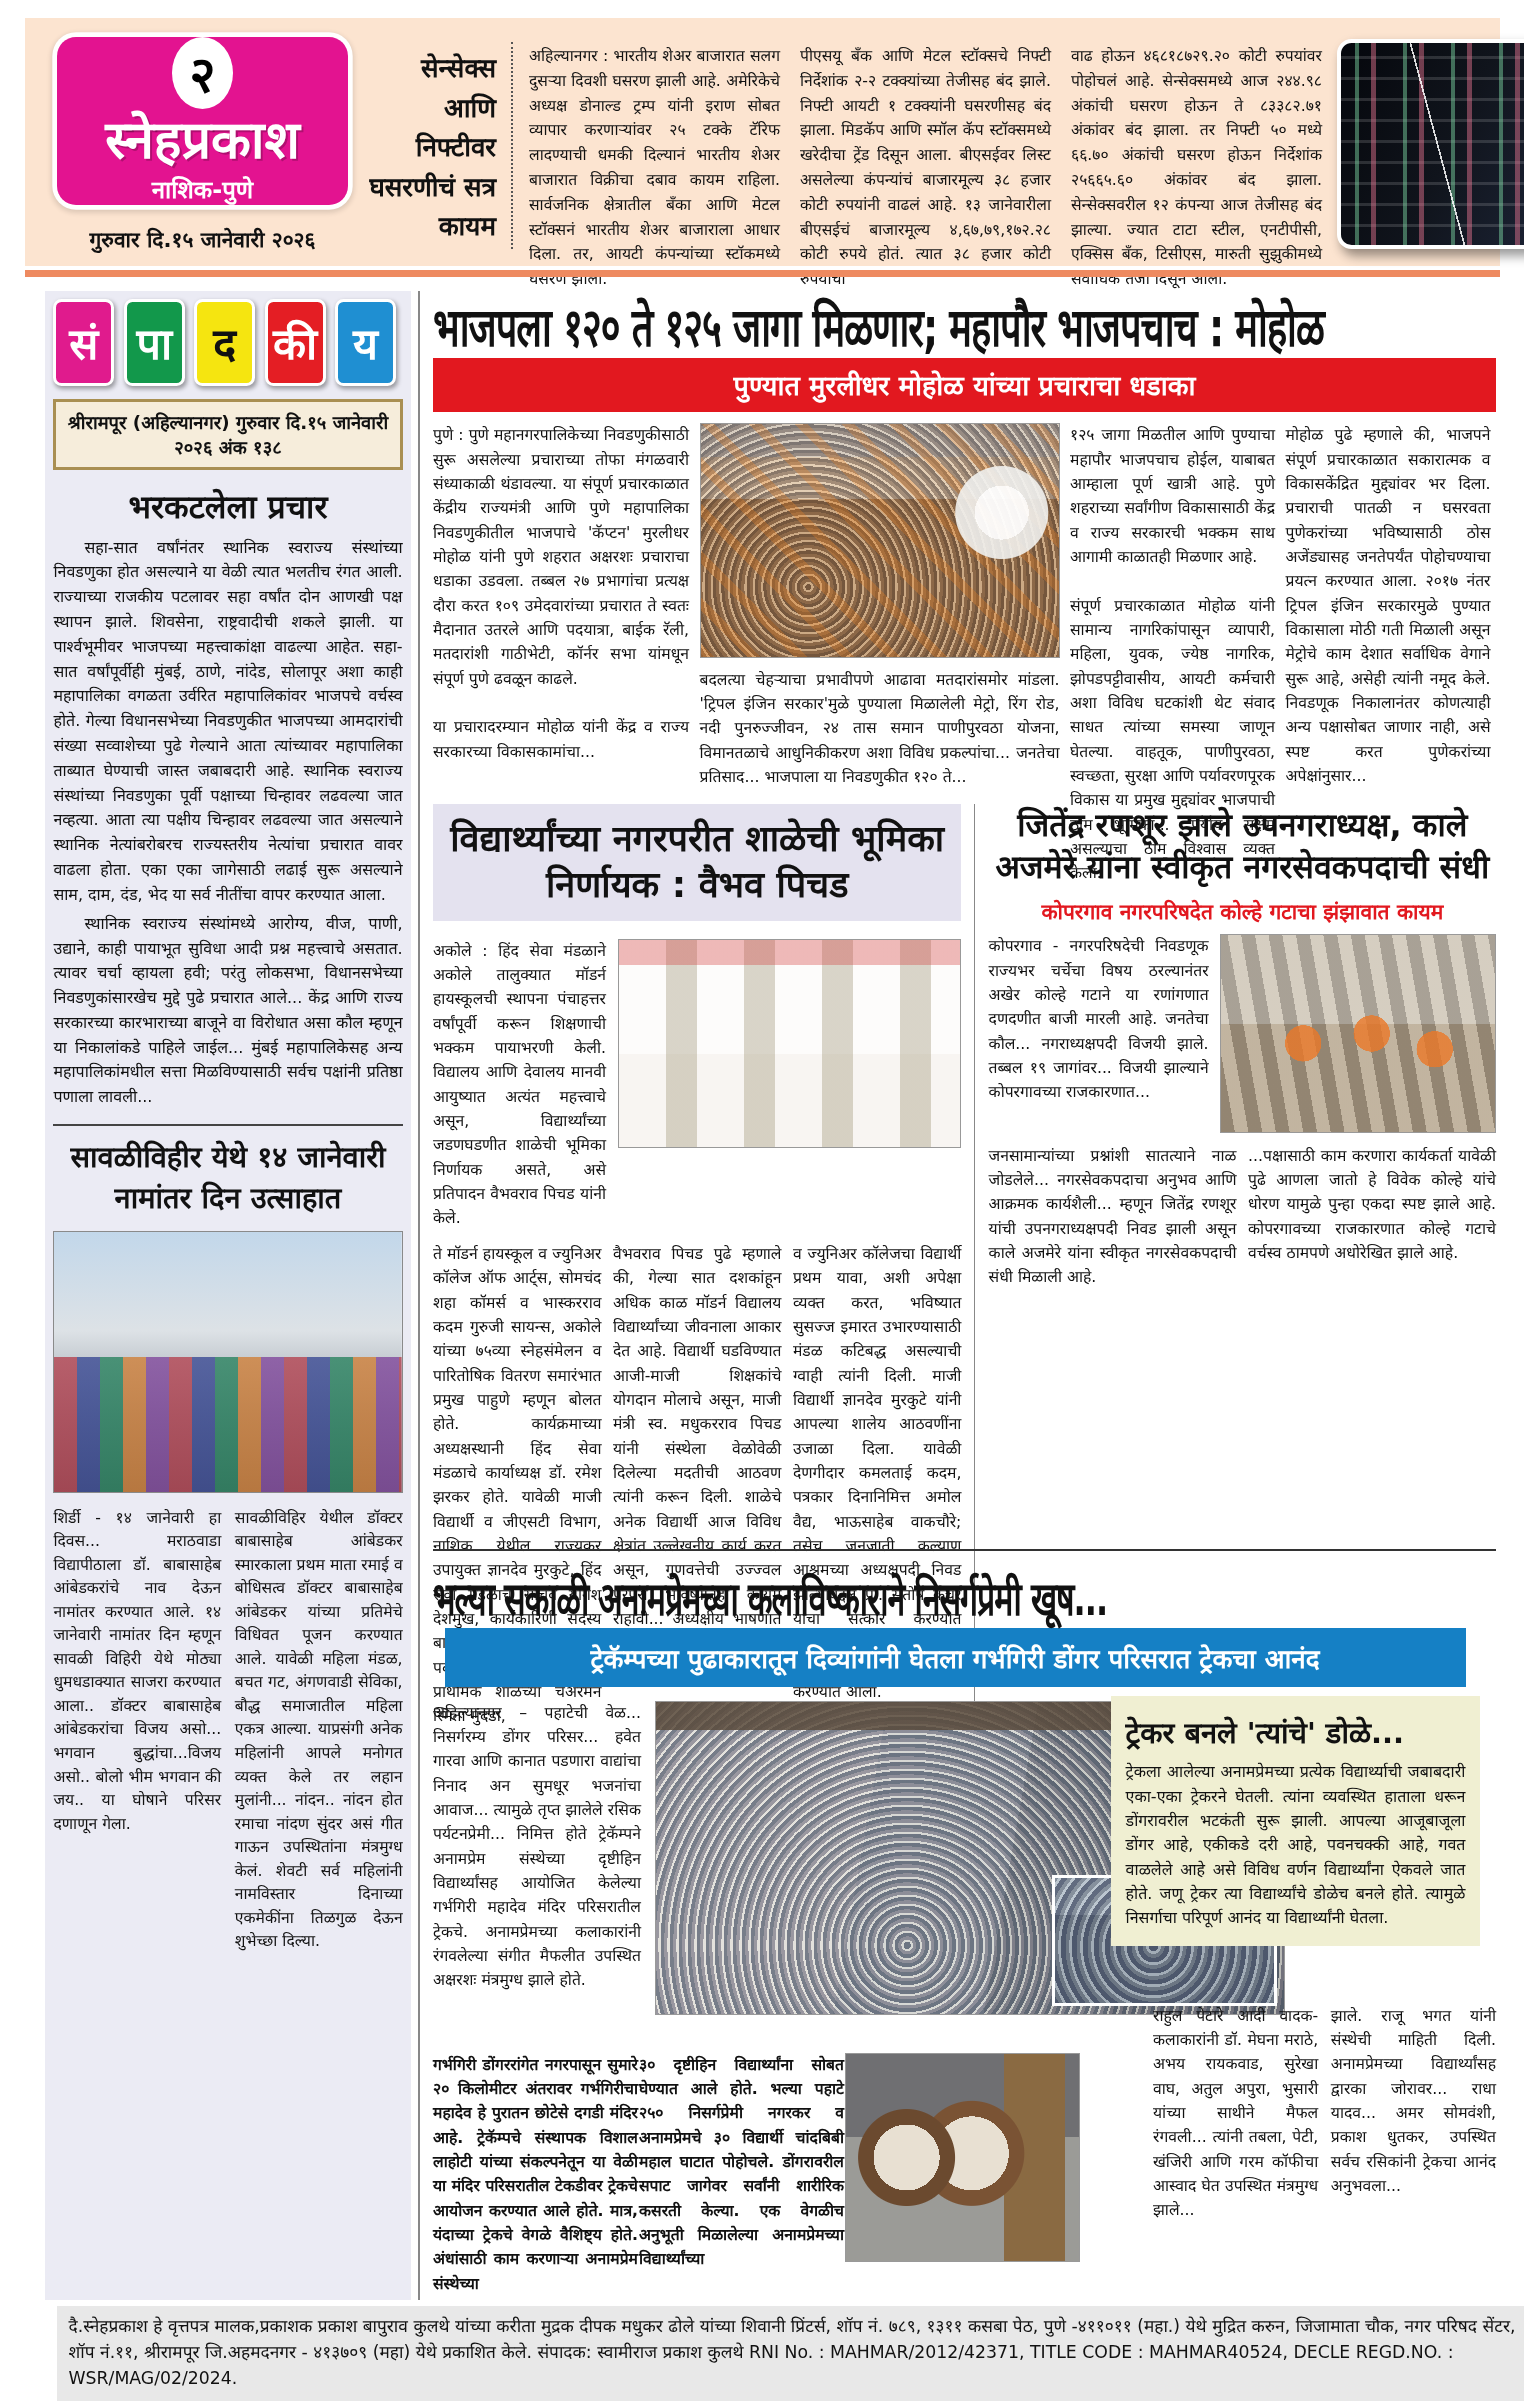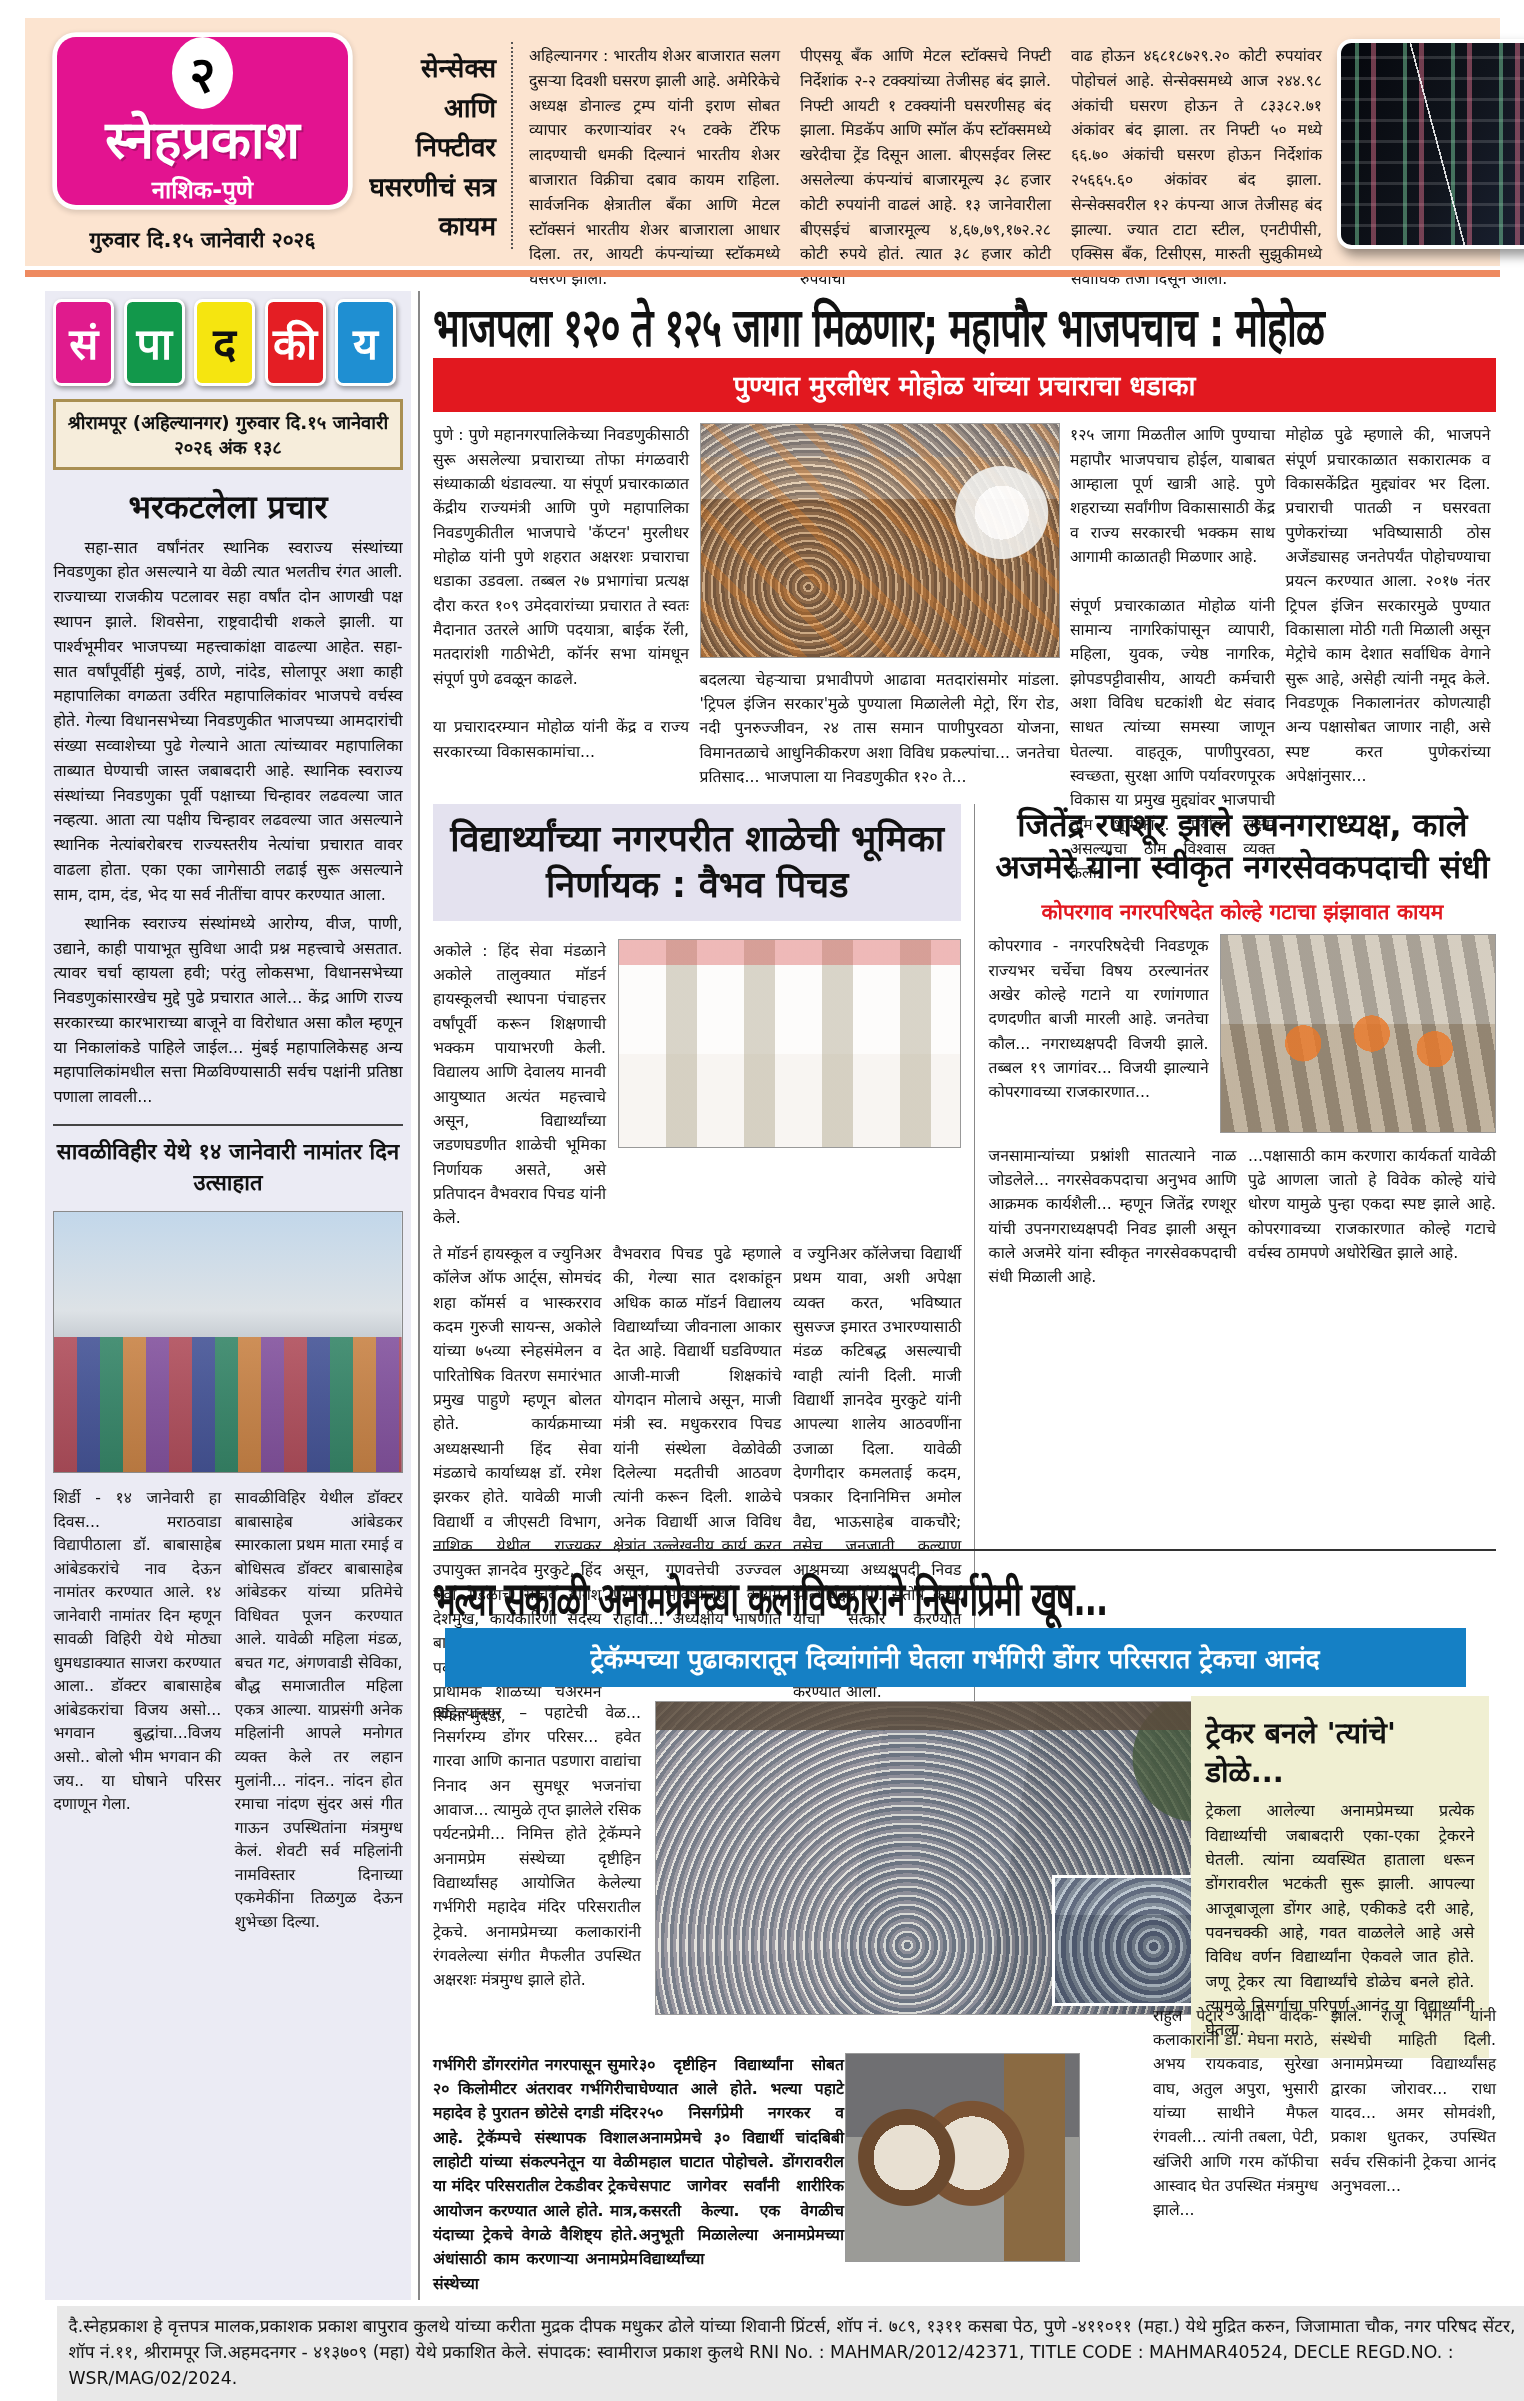--- a/index.html
+++ b/index.html
@@ -34,21 +34,21 @@
   #edit-col { position:absolute; left:45px; top:291px; width:366px; height:2009px; background:#ebebf4; padding:8.4px 8.4px 0; overflow:hidden; }
   .tiles { display:flex; gap:9.4px; margin-bottom:12.6px; }
   .tile { width:61px; height:87px; border-radius:8.4px; display:flex; align-items:center; justify-content:center;
           font-size:43px; font-weight:bold; color:#fff; border:3.1px solid #fff; box-shadow:1.6px 2.6px 4.7px rgba(0,0,0,.35); }
   .tile.t1 { background:#e01b8d; } .tile.t2 { background:#12984b; }
   .tile.t3 { background:#f5e510; color:#111; } .tile.t4 { background:#e41e24; } .tile.t5 { background:#1f8fd2; }
   .dateline { background:#f6eddb; border:3.1px solid #a98f52; padding:7.3px 4.2px; text-align:center; font-weight:bold; font-size:18.3px; }
   .ed-title { font-size:32px; font-weight:bold; text-align:center; margin:14.6px 0 8.4px; }
   .ed-body p { font-size:16px; line-height:1.55; text-align:justify; text-indent:31px; margin-bottom:4.2px; }
   .nam { margin-top:13.6px; border-top:2.1px solid #444; padding-top:11.5px; }
-  .nam-head { font-size:22px; font-weight:bold; text-align:center; line-height:1.4; }
+  .nam-head { font-size:29px; font-weight:bold; text-align:center; line-height:1.4; }
   .nam-photo { height:262px; margin:12.6px 0; border:1px solid #8a8a8a;
                background-image:
                  repeating-linear-gradient(90deg, rgba(178,58,72,.75) 0 23px, rgba(49,65,143,.75) 23px 46px, rgba(31,125,87,.75) 46px 69px, rgba(208,122,46,.75) 69px 92px, rgba(124,63,152,.75) 92px 115px),
                  linear-gradient(#c2d7ea 0%, #dde2e6 38%, #9aa2ab 70%, #6a6f75 100%);
                background-size:100% 52%, 100% 100%; background-position:bottom, top; background-repeat:no-repeat; }
   .nam-cols { display:flex; gap:13.6px; }
   .nam-cols div { flex:1; font-size:15.7px; line-height:1.5; text-align:justify; }
   #v-rule { position:absolute; left:418px; top:291px; width:1.6px; height:2009px; background:#888; }
 
   
@@ -103,21 +103,21 @@
   .trek-photo { position:absolute; left:222px; top:0; width:630px; height:314px; border:0.5px solid #999;
                 background-image:
                   linear-gradient(180deg, rgba(90,75,60,.85) 0 9%, transparent 9%),
                   radial-gradient(circle at 86% 18%, rgba(70,90,60,.8) 0 63px, transparent 64px),
                   repeating-radial-gradient(circle at 40% 78%, rgba(45,50,65,.6) 0 3.7px, rgba(225,215,200,.55) 3.7px 5.8px, rgba(90,80,90,.55) 5.8px 9px),
                   linear-gradient(100deg,#e6eef5 0 34%, #cbd9e4 34% 56%, #a8b6bf 56% 74%, #8d9aa3 74% 100%); }
   .trek-inset { position:absolute; right:7.3px; bottom:7.3px; width:225px; height:131px; border:3.1px solid #fff;
                 background-image:
                   repeating-radial-gradient(circle at 45% 55%, rgba(60,70,95,.7) 0 4.7px, rgba(190,200,210,.6) 4.7px 7.3px, rgba(100,110,125,.6) 7.3px 11px),
                   linear-gradient(#b9c4cc 0 30%, #77828c 30% 100%); }
-  .trek-note { position:absolute; right:7px; top:-4.2px; width:298px; background:#f0efd2; padding:15.7px 14.6px; }
+  .trek-note { position:absolute; right:16px; top:-4.2px; width:369px; background:#f0efd2; padding:15.7px 14.6px; }
   .note-title { font-size:29px; font-weight:800; margin-bottom:9.4px; }
   .note-body { font-size:16px; line-height:1.52; text-align:justify; }
   .trek-colsA { position:absolute; left:0; top:352px; width:853px; display:flex; gap:1px;font-weight:bold; }
   .trek-colsA .c { width:205px; }
   .tabla-photo { width:235px; height:209px; border:0.5px solid #999;
                  background-image:
                    radial-gradient(circle at 26% 50%, #e8e0d2 0 33px, #6b4a2f 33px 48px, transparent 49px),
                    radial-gradient(circle at 54% 48%, #e8e0d2 0 37px, #7a5334 37px 52px, transparent 53px),
                    linear-gradient(90deg, transparent 0 68%, #8a6a42 68% 94%, transparent 94%),
                    linear-gradient(#6f6f72 0 40%, #9b9b97 40% 100%); }

